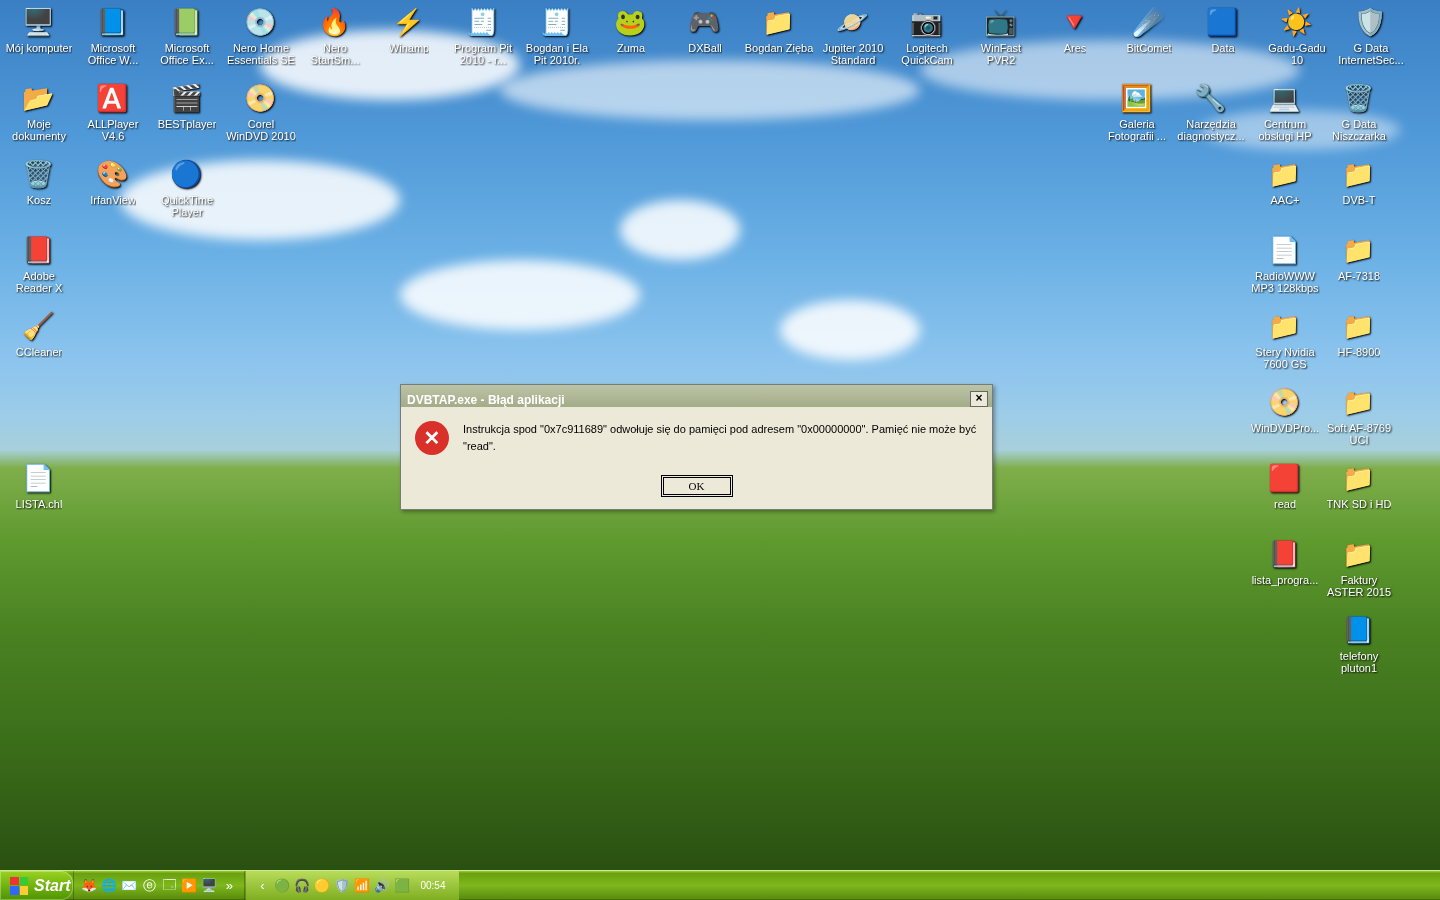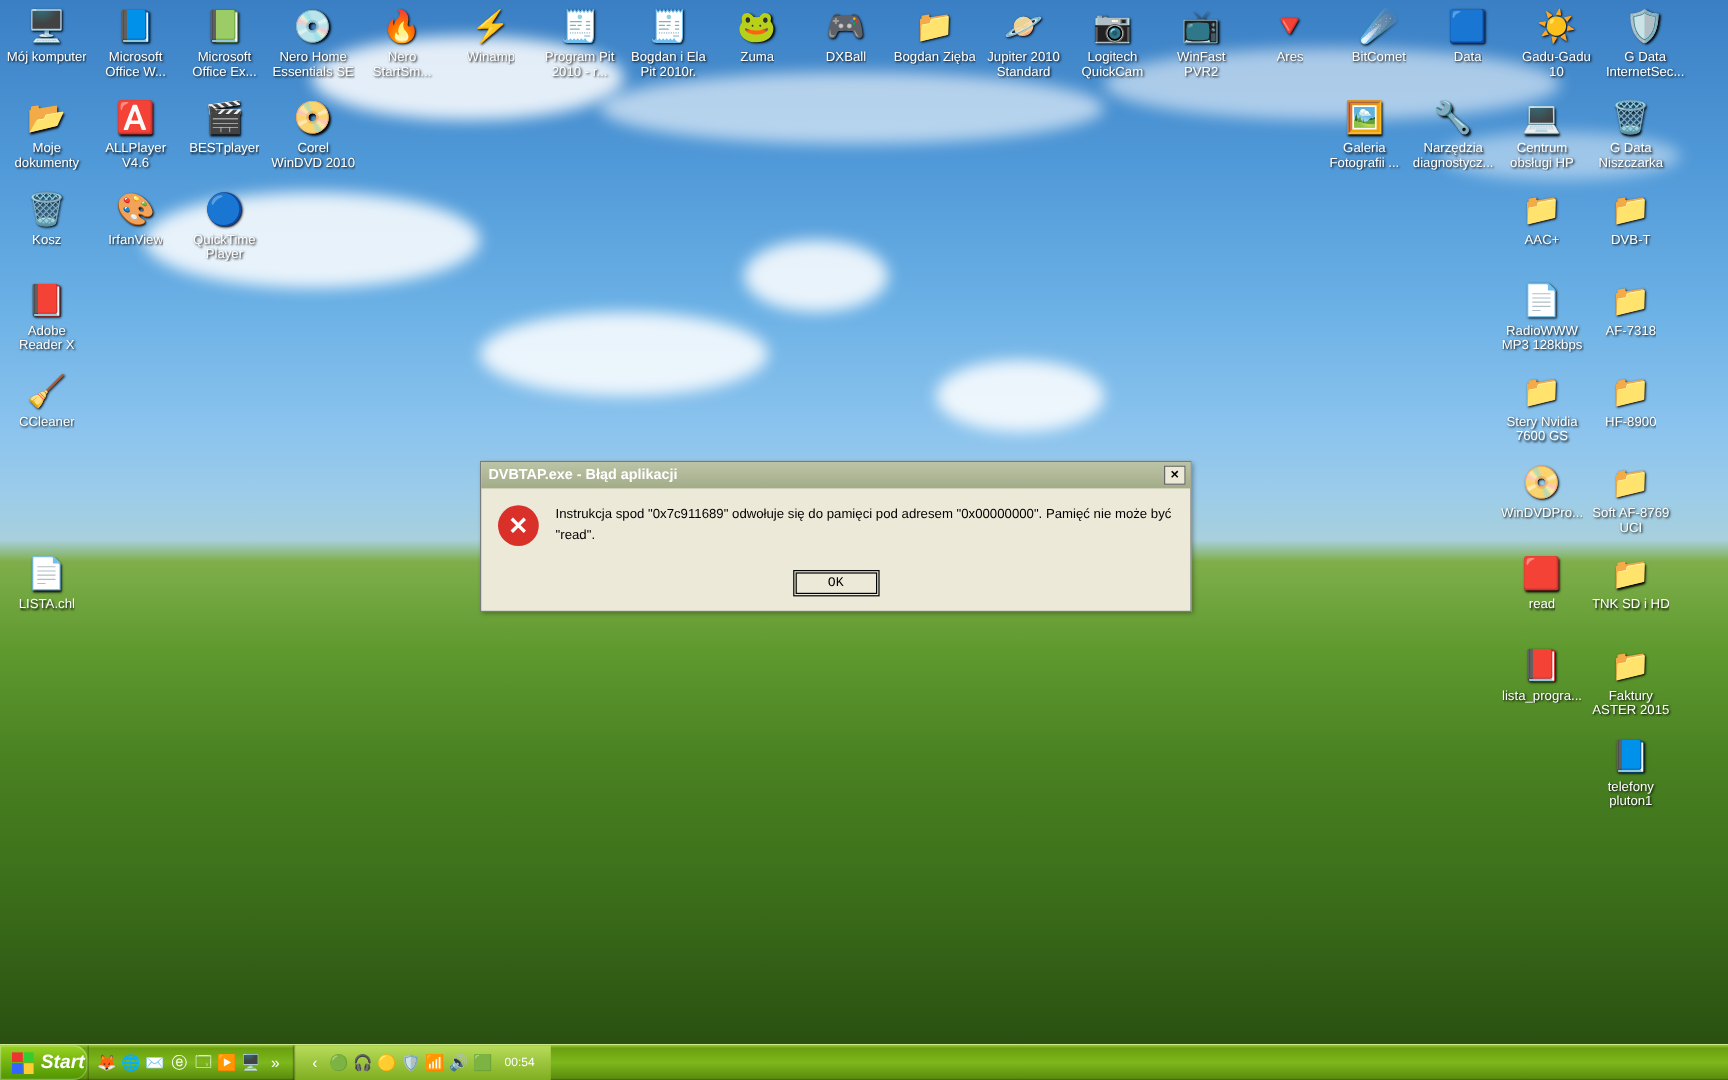--- a/index.html
+++ b/index.html
@@ -44,39 +44,39 @@
 
 #dialog {
   position:absolute; left:400px; top:384px; width:593px;
   background:#ece9d8; border:1px solid #7a7a7a;
   box-shadow:2px 2px 4px rgba(0,0,0,.35);
   font-size:11px;
 }
 #dialog .titlebar{
   height:22px; background:linear-gradient(#bcc4a7,#a3ac88);
   color:#fff; font-weight:bold; padding:3px 4px 0 6px;
-  display:flex; justify-content:space-between; align-items:flex-start;
+  display:flex; justify-content:space-between; align-items:flex-end;
   font-size:12px;
 }
 #dialog .close {
   width:18px;height:16px;background:#ece9d8;border:1px solid #666;
   color:#000;font-weight:bold;font-size:12px;line-height:12px;text-align:center;
 }
 #dialog .body{display:flex;padding:14px 14px 4px}
 #dialog .erricon{
   width:34px;height:34px;border-radius:50%;background:#d9302a;
   display:flex;align-items:center;justify-content:center;margin-right:14px;flex:none;
 }
 #dialog .erricon::before{content:"✕";color:#fff;font-size:20px;font-weight:bold}
 #dialog .msg{color:#000;line-height:17px}
 #dialog .btnrow{text-align:center;padding:6px 0 12px}
 #dialog .ok{
   min-width:72px;height:22px;background:#ece9d8;
   border:1px solid #000;outline:1px solid #000;outline-offset:-3px;
-  font-family:Liberation Mono, monospace;font-size:11px;
+  font-family:Liberation Serif, serif;font-size:11px;
 }
 
 
 #taskbar{
   position:absolute;left:0;right:0;bottom:0;height:30px;
   background:linear-gradient(#9dcb3a,#6aa010 8%,#7db81c 50%,#5b8d0e 95%,#3d6107);
   display:flex;align-items:stretch;color:#fff;font-size:11px;
   border-top:1px solid #cdeb8b;
 }
 #start{

